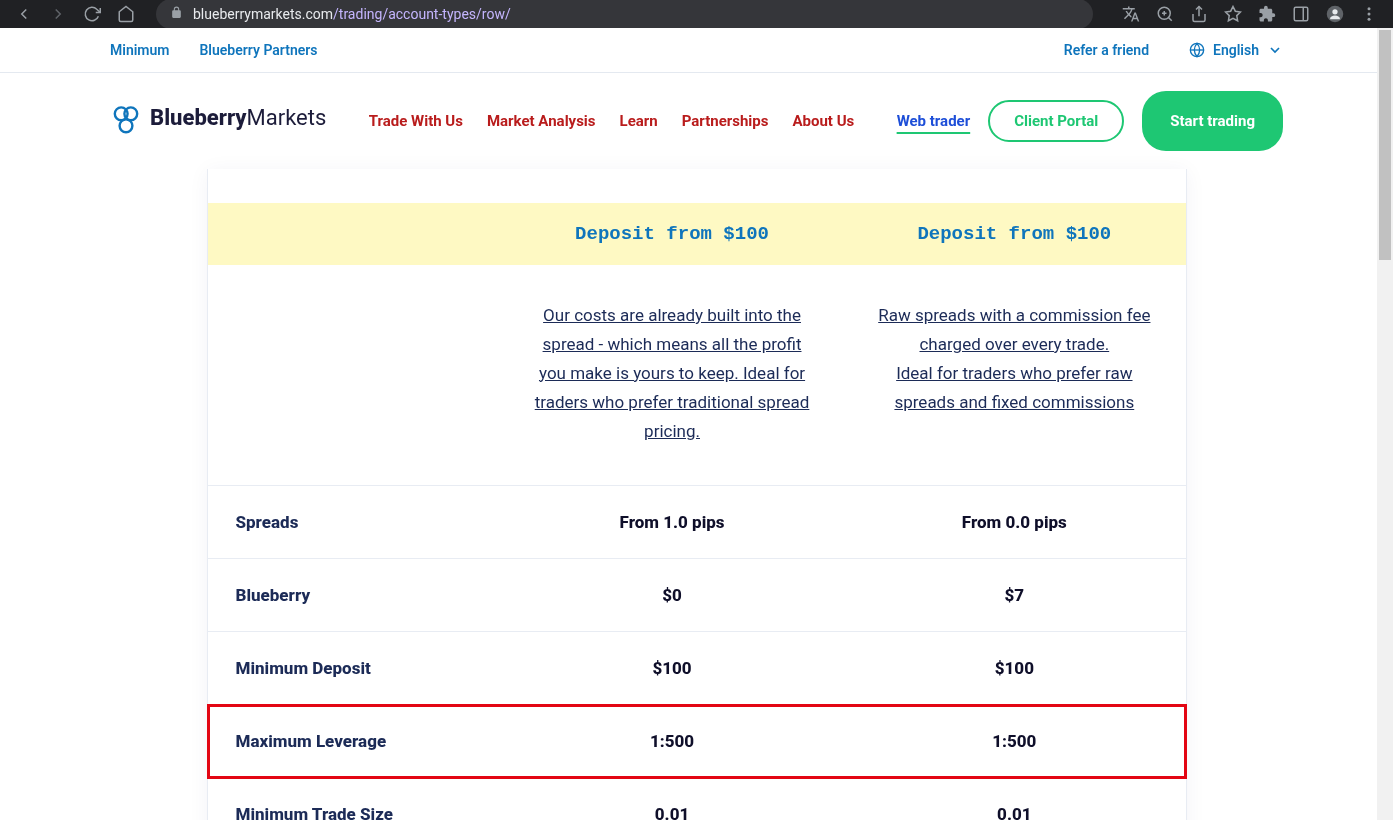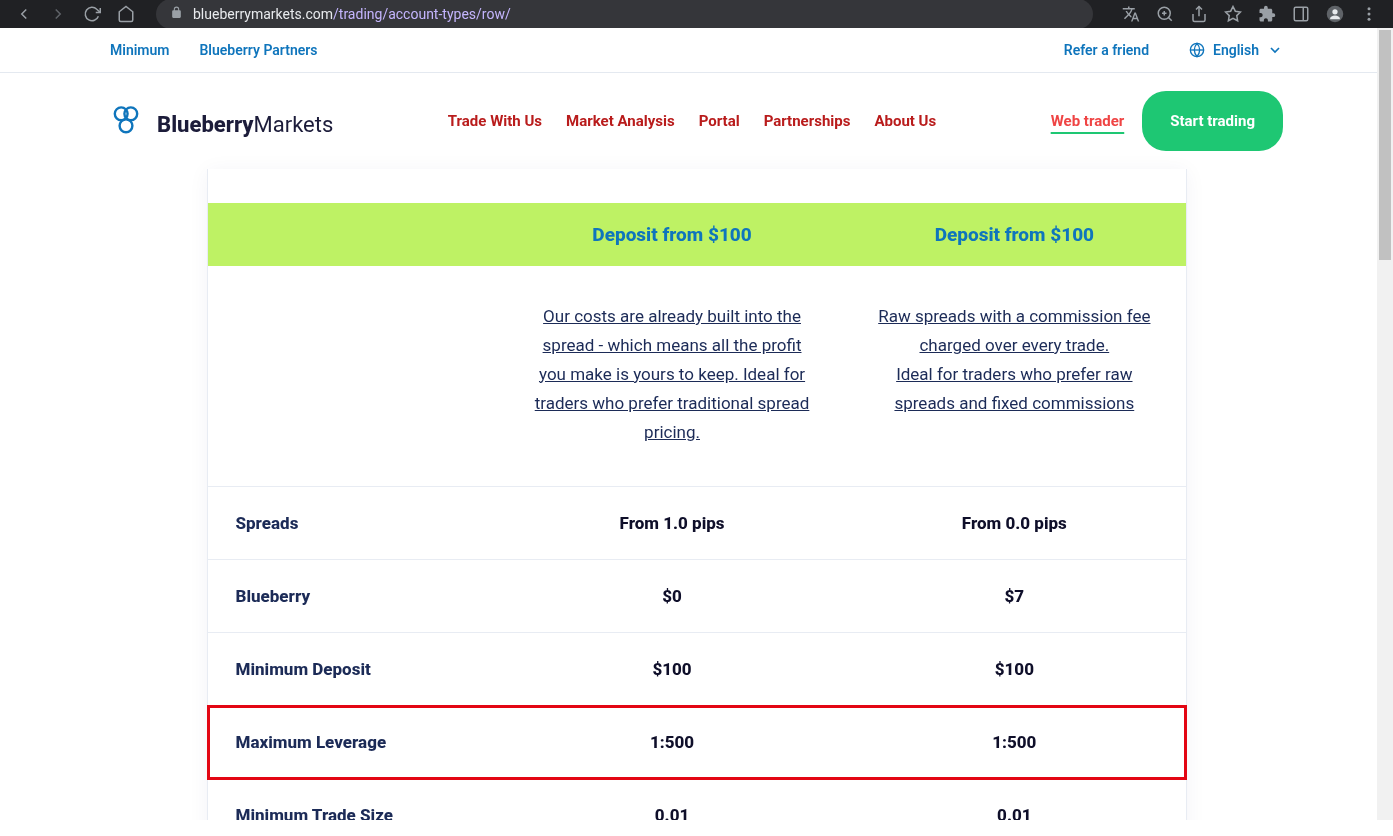--- a/index.html
+++ b/index.html
@@ -102,28 +102,28 @@
     .lang-select { display: flex; align-items: center; gap: 8px; color: #0f75bc; font-weight: 600; cursor: pointer; }
     .lang-select svg { width: 16px; height: 16px; }
 
     
     .header-nav {
       display: flex;
       justify-content: space-between;
       align-items: center;
       padding: 18px 110px;
     }
-    .logo { display: flex; align-items: flex-end; gap: 15px; }
+    .logo { display: flex; align-items: flex-start; gap: 8px; }
     .logo-svg { width: 32px; height: 32px; }
     .logo-text { font-size: 22px; font-weight: 400; color: #1c1c3a; }
     .logo-text b { font-weight: 800; }
     .nav-links { display: flex; gap: 24px; }
     .nav-links a { color: #b91c1c; font-weight: 700; text-decoration: none; font-size: 15px; }
     .nav-actions { display: flex; align-items: center; gap: 18px; }
-    .web-trader { color: #ef4444; font-weight: 700; text-decoration: underline; text-underline-offset: 6px; text-decoration-color: #1ec773; text-decoration-thickness: 2px; font-size: 15px; }
+    .web-trader { color: #1d4ed8; font-weight: 700; text-decoration: underline; text-underline-offset: 6px; text-decoration-color: #1ec773; text-decoration-thickness: 2px; font-size: 15px; }
     .client-portal {
       color: #1ec773;
       border: 2px solid #1ec773;
       border-radius: 24px;
       padding: 10px 24px;
       font-weight: 700;
       font-size: 15px;
       text-decoration: none;
     }
     .start-trading {
@@ -142,23 +142,24 @@
       padding: 0 110px;
     }
     .comparison {
       margin: 0 auto;
       max-width: 980px;
       border: 1px solid #e8ecf3;
       border-top: none;
       box-shadow: 0 2px 20px rgba(30,40,90,0.05);
     }
     .deposit-row {
-      background: #bef264;
+      background: #fef9c3;
       display: flex;
       padding: 20px 0;
+      font-family: Liberation Mono, monospace;
     }
     .col-label { width: 30%; padding-left: 28px; }
     .col-a, .col-b { width: 35%; text-align: center; }
     .deposit-text { color: #0f75bc; font-weight: 800; font-size: 19px; }
 
     .desc-row {
       display: flex;
       padding: 36px 0 40px;
       border-bottom: 1px solid #e8ecf3;
     }
@@ -306,26 +307,27 @@
       <svg class="logo-svg" viewBox="0 0 40 40">
         <circle cx="14" cy="11" r="8" fill="none" stroke="#0f75bc" stroke-width="3"></circle>
         <circle cx="26" cy="11" r="8" fill="none" stroke="#0f75bc" stroke-width="3"></circle>
         <circle cx="20" cy="26" r="8" fill="none" stroke="#0f75bc" stroke-width="3"></circle>
       </svg>
       <span class="logo-text"><b>Blueberry</b><span>Markets</span></span>
     </div>
     <div class="nav-links">
       <a href="#">Trade With Us</a>
       <a href="#">Market Analysis</a>
-      <a href="#">Portal</a>
+      <a href="#">Learn</a>
       <a href="#">Partnerships</a>
       <a href="#">About Us</a>
     </div>
     <div class="nav-actions">
       <a href="#" class="web-trader">Web trader</a>
+      <a href="#" class="client-portal">Client Portal</a>
       <a href="#" class="start-trading">Start trading</a>
     </div>
   </div>
 
   <div class="content-wrap">
     <div class="comparison">
 
       <div style="height:34px;"></div>
 
       <div class="deposit-row">

